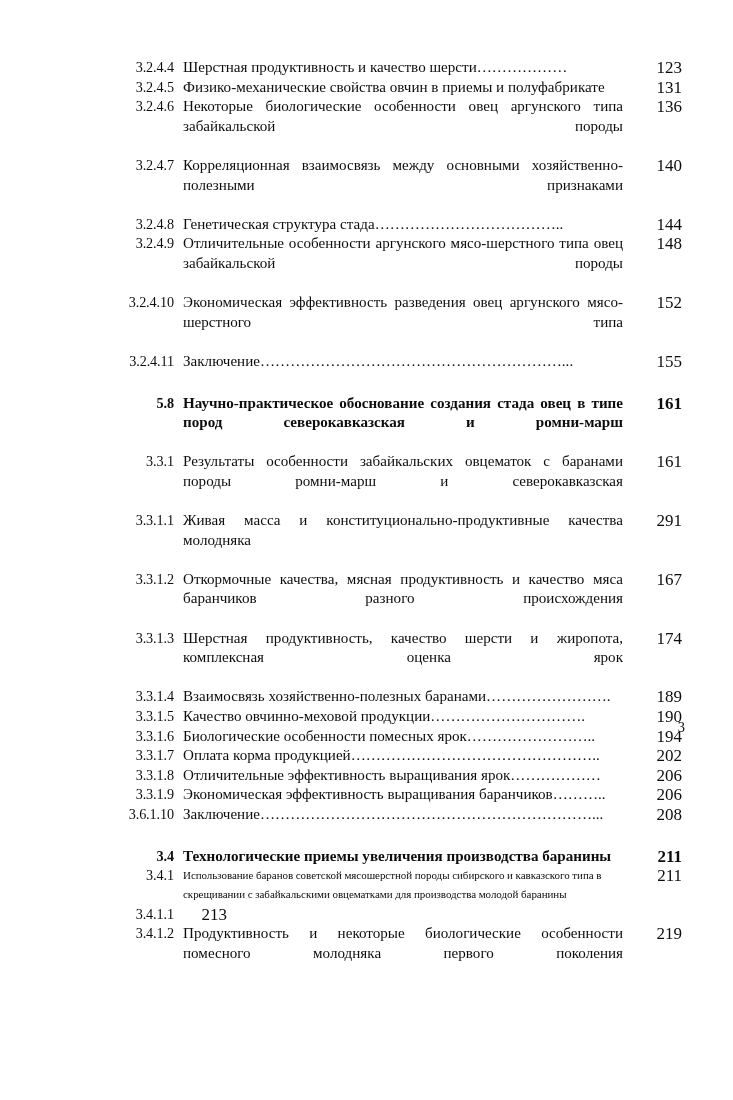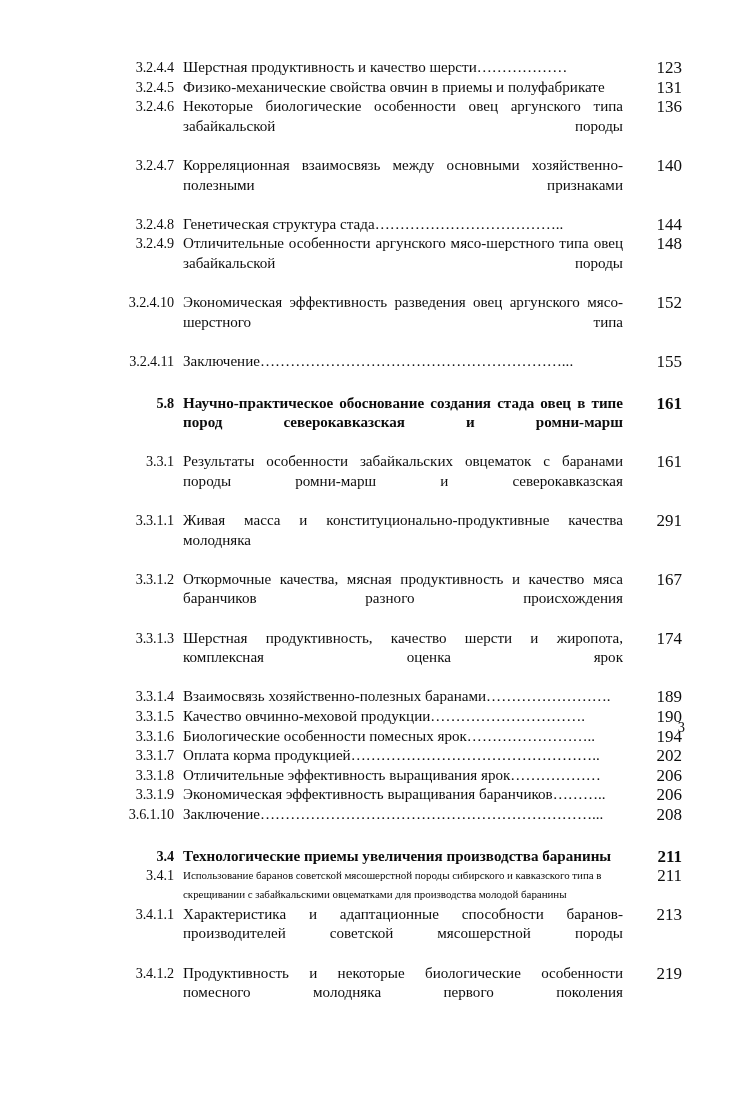--- a/index.html
+++ b/index.html
@@ -222,21 +222,20 @@
         <div class="entry-title nowrap-line">Технологические приемы увеличения  производства баранины</div>
         <div class="entry-page">211</div>
       </div>
       <div class="toc-entry dense">
         <div class="entry-number">3.4.1</div>
         <div class="entry-title nowrap-line">Использование баранов советской мясошерстной породы сибирского и кавказского типа в скрещивании с забайкальскими овцематками для производства молодой баранины</div>
         <div class="entry-page">211</div>
       </div>
       <div class="toc-entry">
         <div class="entry-number">3.4.1.1</div>
-        <div class="entry-title justify-all">Характеристика и адаптационные способности баранов-производителей советской мясошерстной породы</div>
         <div class="entry-page">213</div>
       </div>
       <div class="toc-entry">
         <div class="entry-number">3.4.1.2</div>
         <div class="entry-title justify-all">Продуктивность и некоторые биологические особенности помесного молодняка первого поколения</div>
         <div class="entry-page">219</div>
       </div>
     </div>
   <div id="folio">3</div>
 </div>

